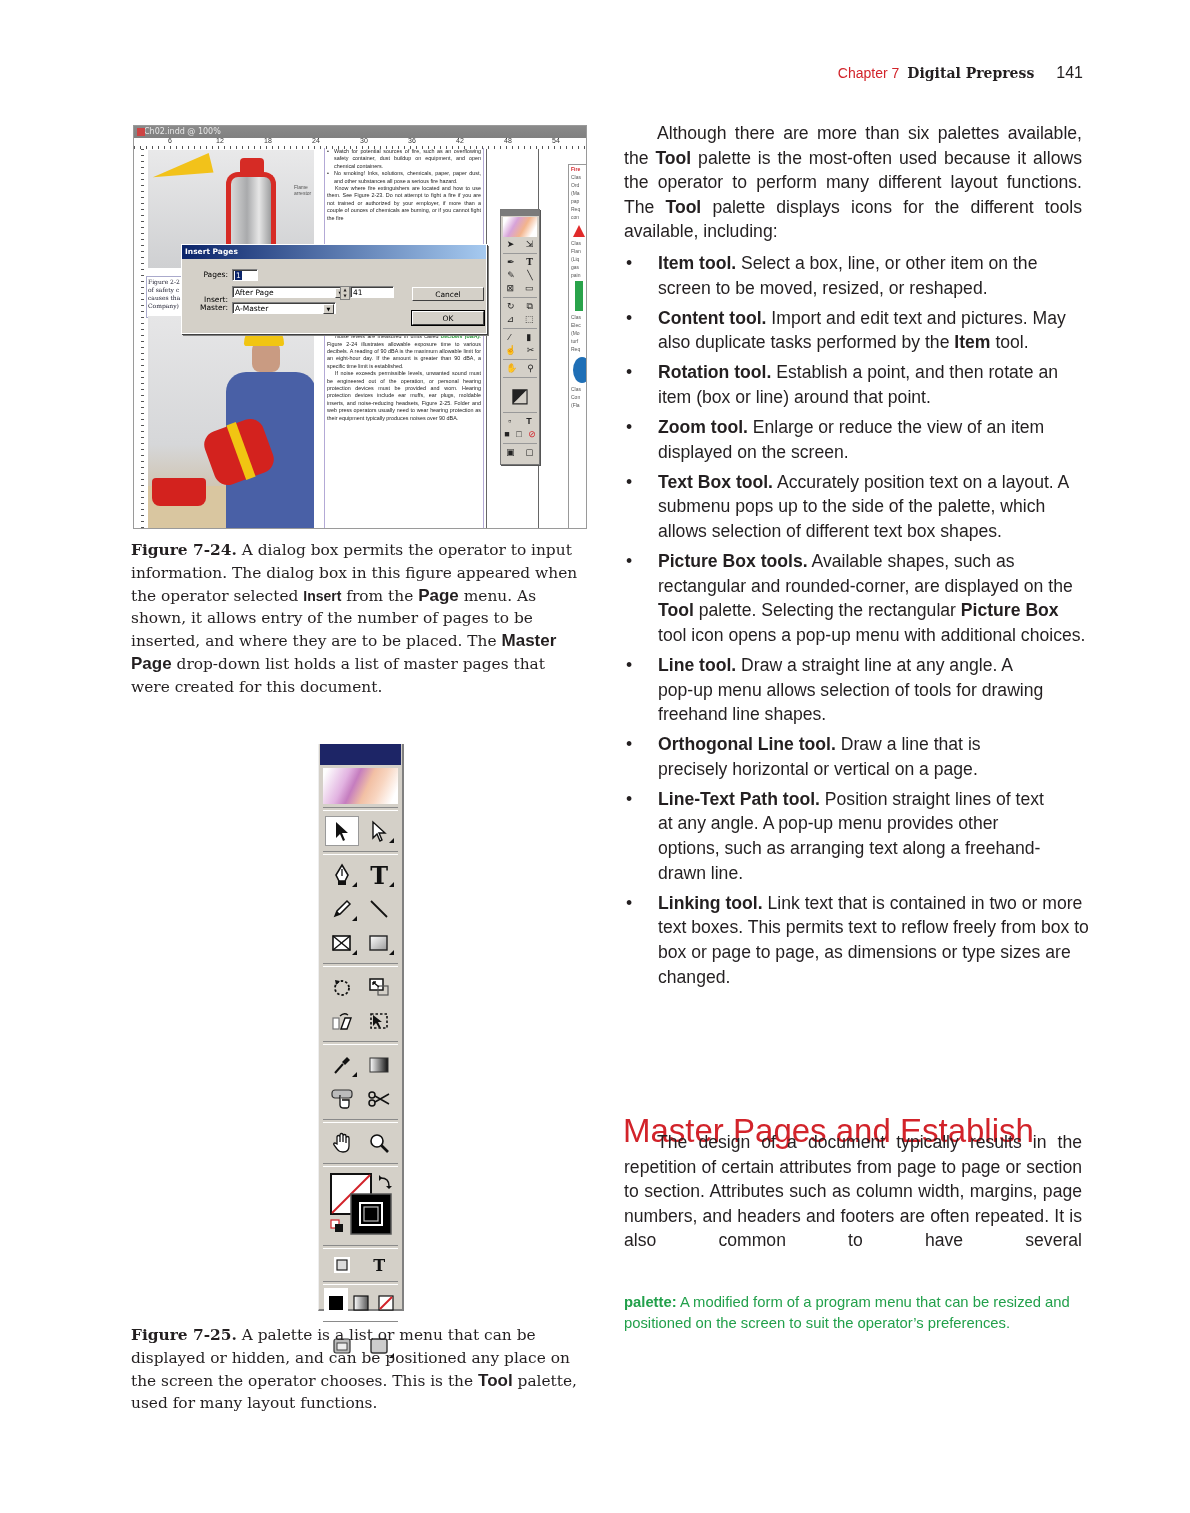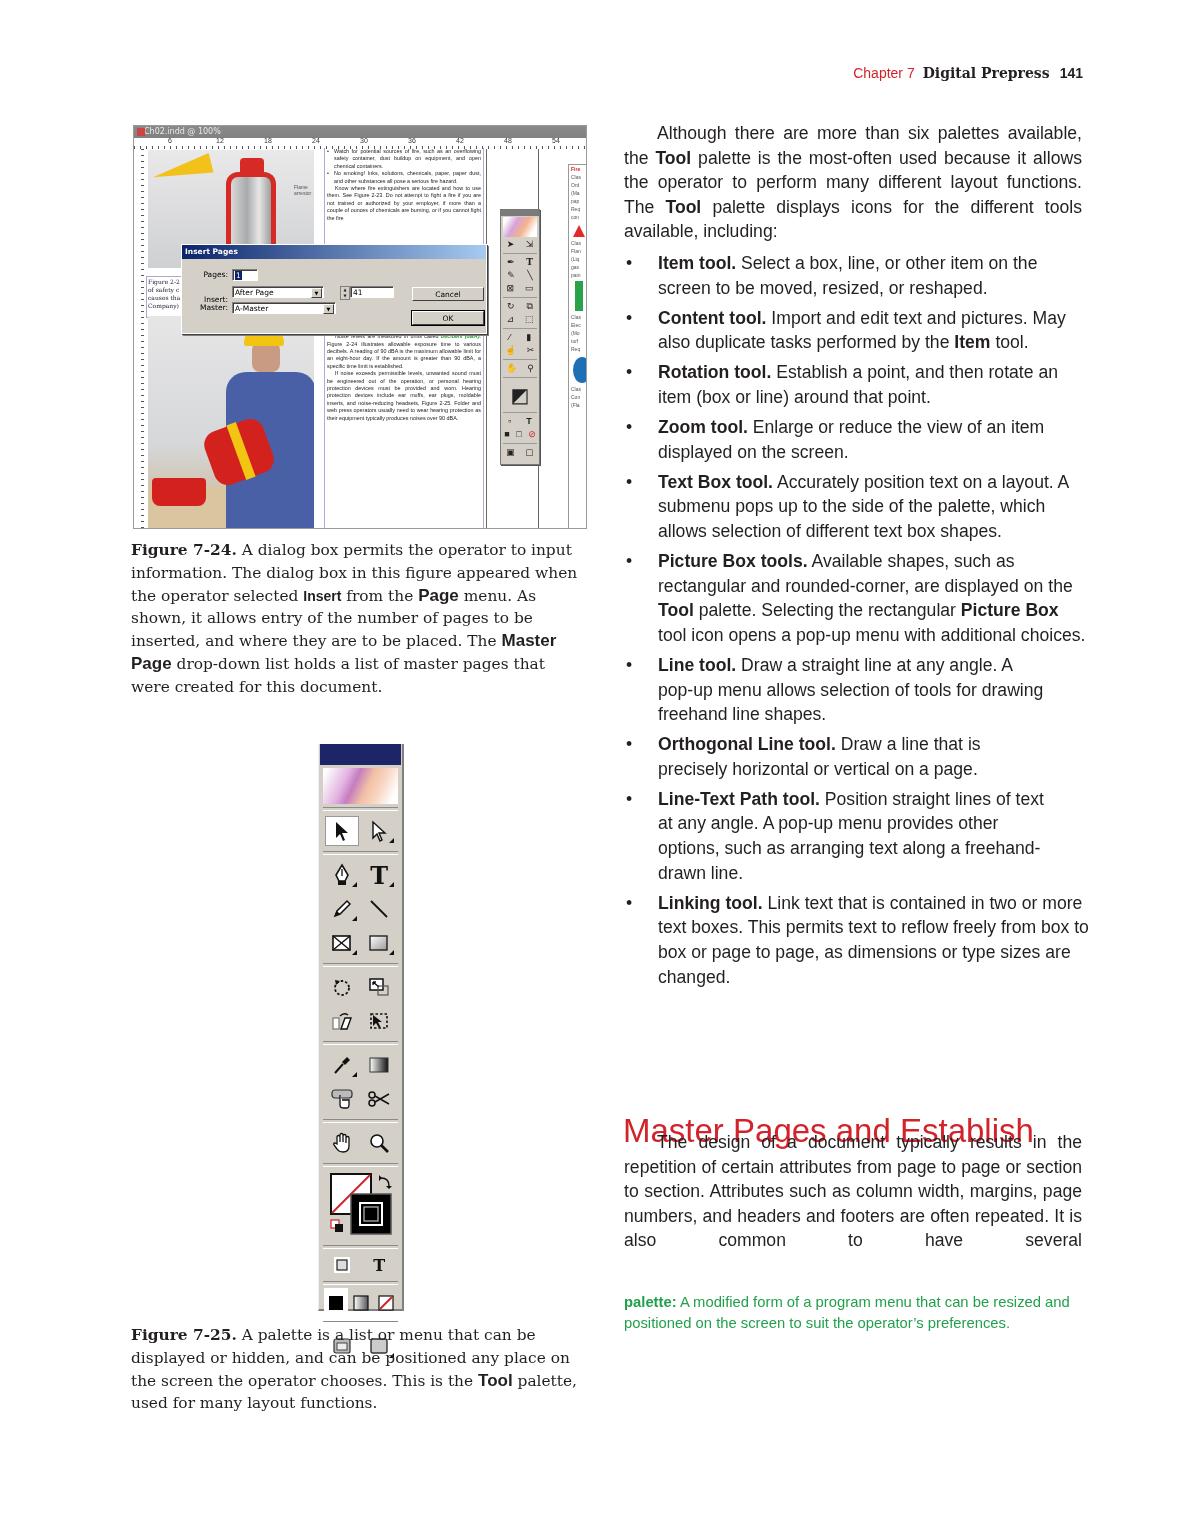--- a/index.html
+++ b/index.html
@@ -2,21 +2,21 @@
 <html><head>
 <meta charset="utf-8">
 <style>
   html, body { margin:0; padding:0; background:#ffffff; }
   body { width:1190px; height:1513px; position:relative; overflow:hidden; font-family:"Liberation Sans", sans-serif; color:#231f20; }
 
   
   .run-head { position:absolute; top:64px; right:107px; font-size:15px; white-space:nowrap; }
   .run-head .chap { color:#d2232a; font-family:"Liberation Sans", sans-serif; font-size:14px; }
   .run-head .title { font-family:"DejaVu Serif", serif; font-weight:bold; font-size:14px; margin-left:8px; color:#231f20; }
-  .run-head .pg { font-family:"Liberation Sans", sans-serif; font-size:14px; margin-left:10px;font-weight:bold; }
+  .run-head .pg { font-family:"Liberation Sans", sans-serif; font-size:16px; margin-left:22px; }
 
   
   .fig24 { position:absolute; left:133px; top:125px; width:454px; height:404px; background:#d4d0c8; overflow:hidden; border:1px solid #9a9a9a; box-sizing:border-box; }
   .fig24 .titlebar { height:20px; background:linear-gradient(#8a8a8a,#7a7a7a); color:#e8e8e8; font-size:8px; line-height:12px; padding-left:10px; position:relative; font-family:"DejaVu Sans", sans-serif; }
   .fig24 .titlebar .appicon { position:absolute; left:3px; top:2px; width:8px; height:8px; background:#c44; }
   .fig24 .ruler-h { position:absolute; top:12px; left:0; right:0; height:11px; background:#fff; border-bottom:1px solid #666;
      background-image:repeating-linear-gradient(90deg,#555 0 1px,transparent 1px 6px); background-size:100% 3px; background-repeat:repeat-x; background-position:0 8px; }
   .fig24 .ruler-h span { position:absolute; top:-1px; font-size:7px; color:#333; }
   .fig24 .ruler-v { position:absolute; top:23px; left:0; width:10px; bottom:0; background:#fff; border-right:1px solid #666;
      background-image:repeating-linear-gradient(0deg,#555 0 1px,transparent 1px 6px); background-size:3px 100%; background-repeat:repeat-y; background-position:7px 0; }
@@ -248,21 +248,21 @@
         <span>▣</span>
         <span>▢</span>
       </div>
   </div>
 
   <div class="dialog">
     <div class="dtitle">Insert Pages</div>
     <div class="lbl" style="left:2px;top:25px">Pages:</div>
     <div class="fld" style="left:50px;top:24px;width:26px"><span class="sel">1</span></div>
     <div class="lbl" style="left:2px;top:50px">Insert:</div>
-    <div class="fld" style="left:50px;top:41px;width:92px"><span>After Page</span><span class="dd">▼</span></div>
+    <div class="fld" style="left:50px;top:41px;width:116px"><span>After Page</span><span class="dd">▼</span></div>
     <div class="spin" style="left:158px;top:41px">▲<br>▼</div>
     <div class="fld" style="left:168px;top:41px;width:44px"><span>41</span></div>
     <div class="lbl" style="left:2px;top:58px">Master:</div>
     <div class="fld" style="left:50px;top:57px;width:104px"><span>A-Master</span><span class="dd">▼</span></div>
     <div class="btn default" style="left:230px;top:22px">OK</div>
     <div class="btn" style="left:230px;top:42px">Cancel</div>
   </div>
 </div>
 
 <div class="caption" style="top:539px">

